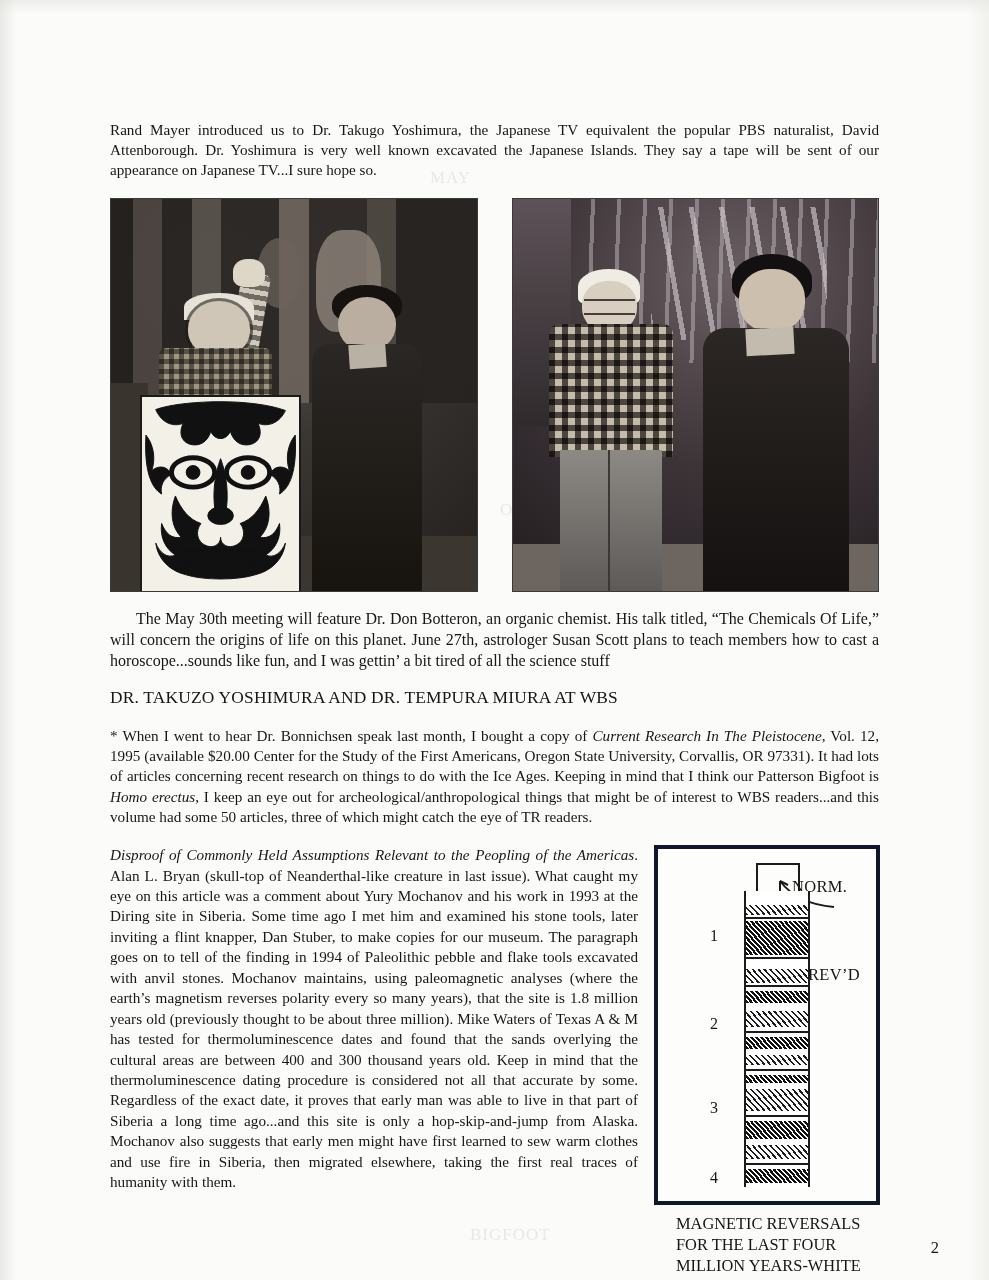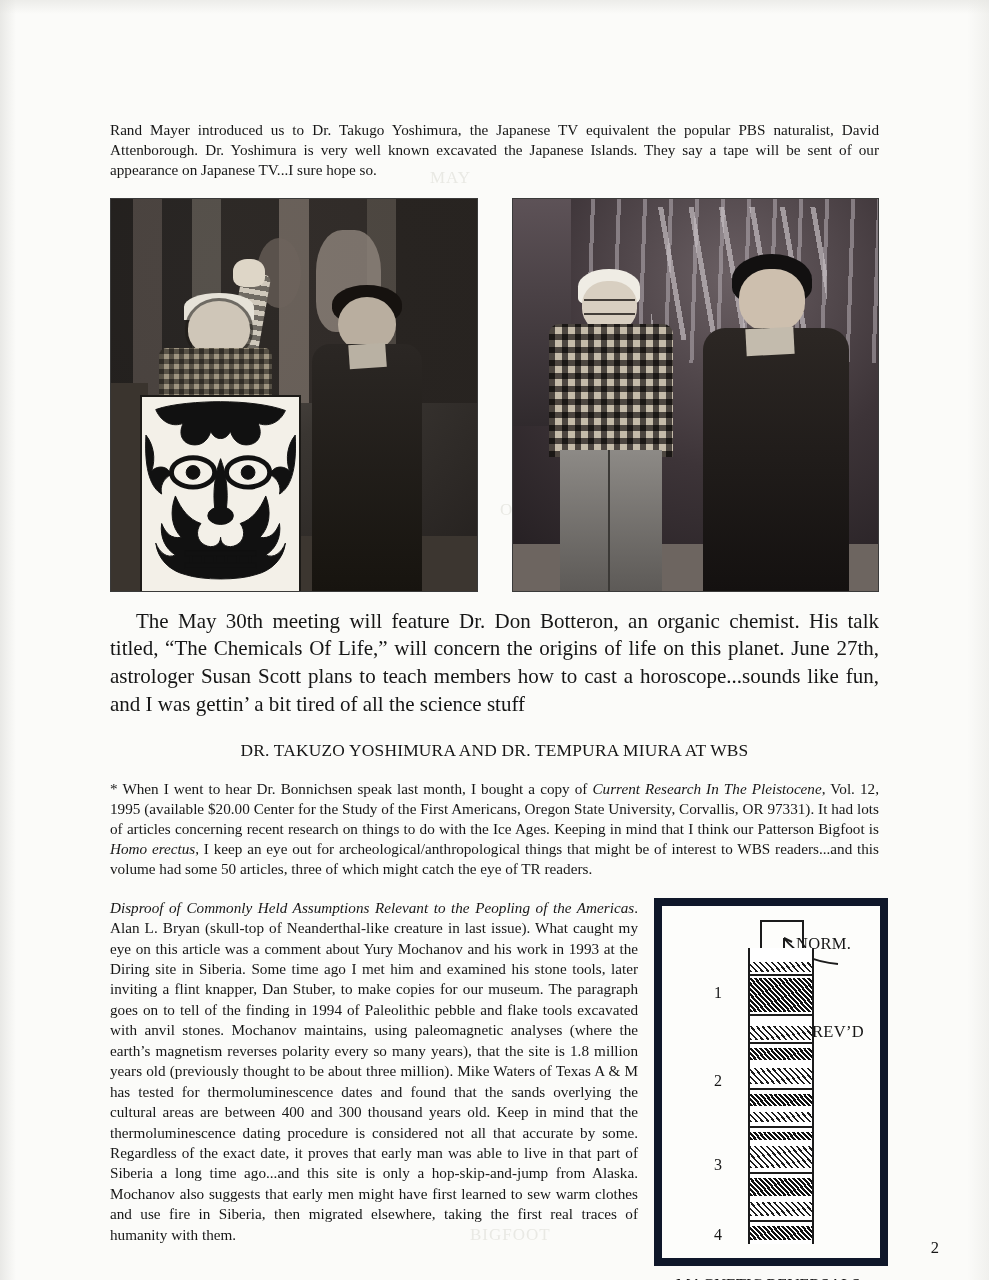--- a/index.html
+++ b/index.html
@@ -218,28 +218,28 @@
     position: absolute; left: 64%; top: 33%; width: 13%; height: 7%;
     background: #c3bbad; transform: rotate(-3deg);
   }
   .p2-floor {
     position: absolute; left: 0; top: 88%; width: 100%; height: 12%;
     background: #6d6560;
   }
   
   .caption-para {
     margin-top: 16px;
-    font-size: 21px;
+    font-size: 16px;
     line-height: 1.32;
     text-align: justify;
     text-indent: 26px;
   }
   .photo-title {
     margin-top: 14px;
-    text-align: center;
+    text-align: left;
     font-size: 17.4px;
     letter-spacing: .2px;
   }
   .editorial-title {
     margin-top: 6px;
     text-align: center;
     font-size: 30px;
     font-weight: bold;
     letter-spacing: .5px;
   }
@@ -262,21 +262,21 @@
   }
   .lower-text .first-line { text-indent: 28px; }
   em { }
   .figure {
     width: 222px;
     position: relative;
   }
   .figbox {
     width: 218px;
     height: 352px;
-    border: 8px solid #0f172a;
+    border: 4px solid #0f172a;
     position: relative;
     background: #fdfdfb;
   }
   .column-strip {
     position: absolute;
     left: 86px;
     top: 42px;
     width: 62px;
     height: 296px;
     border-left: 2px solid #1b1b1b;

